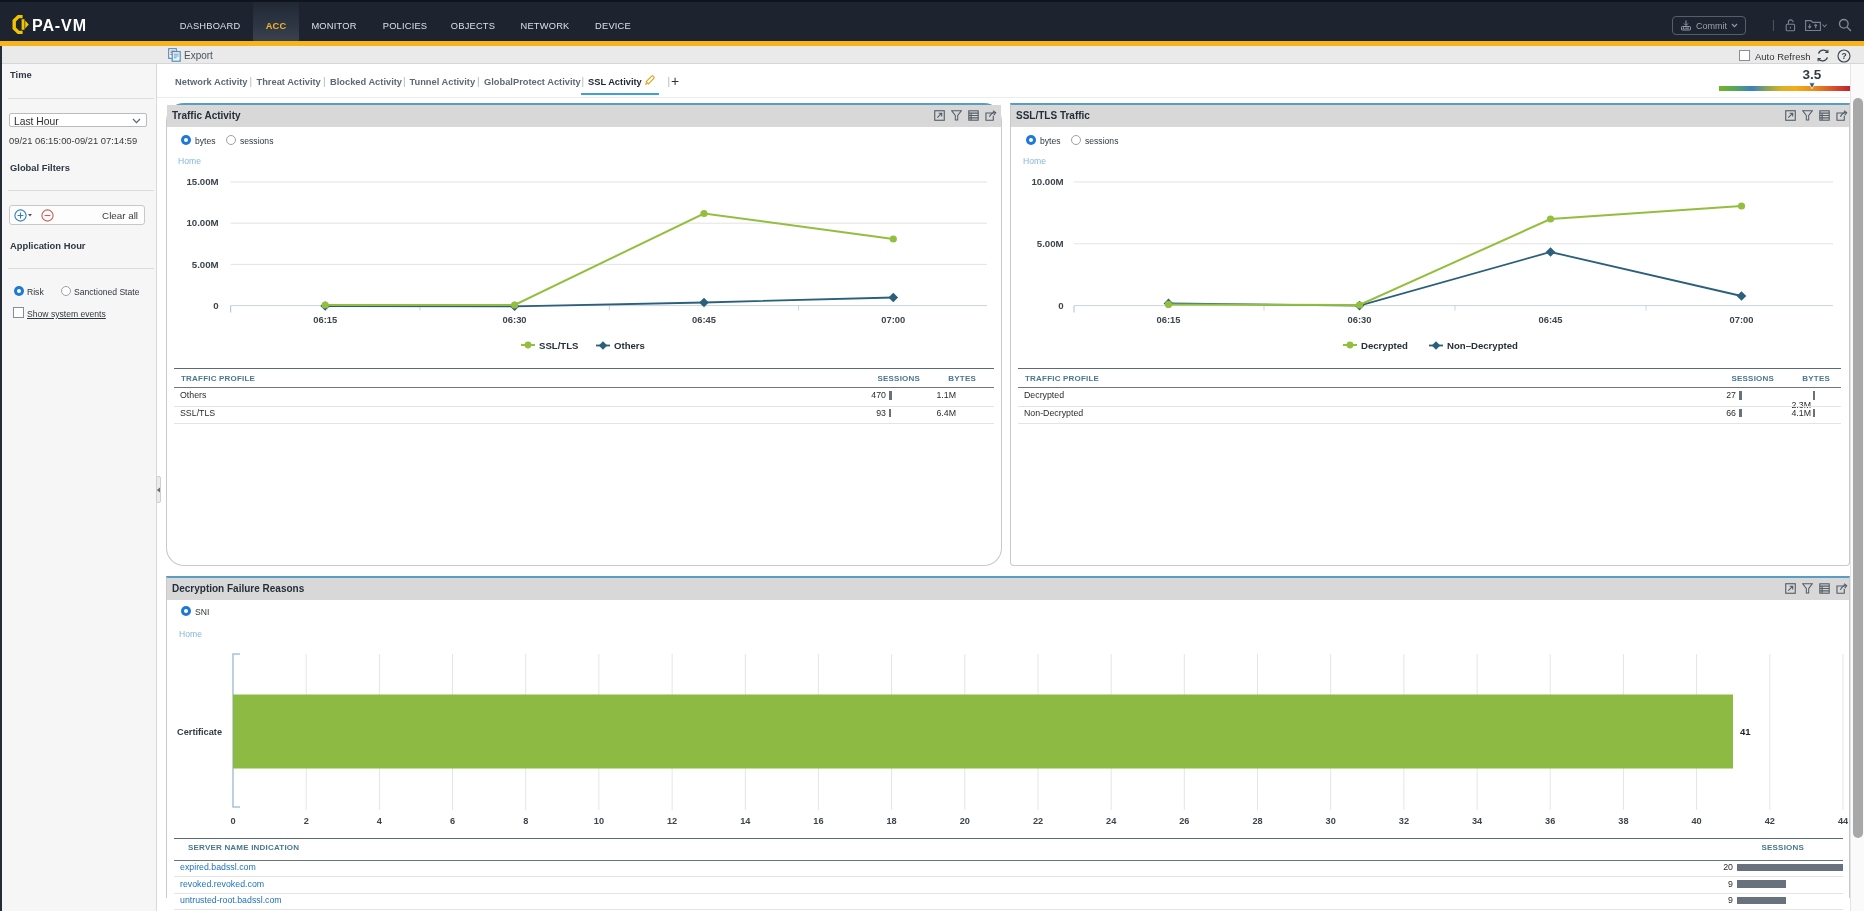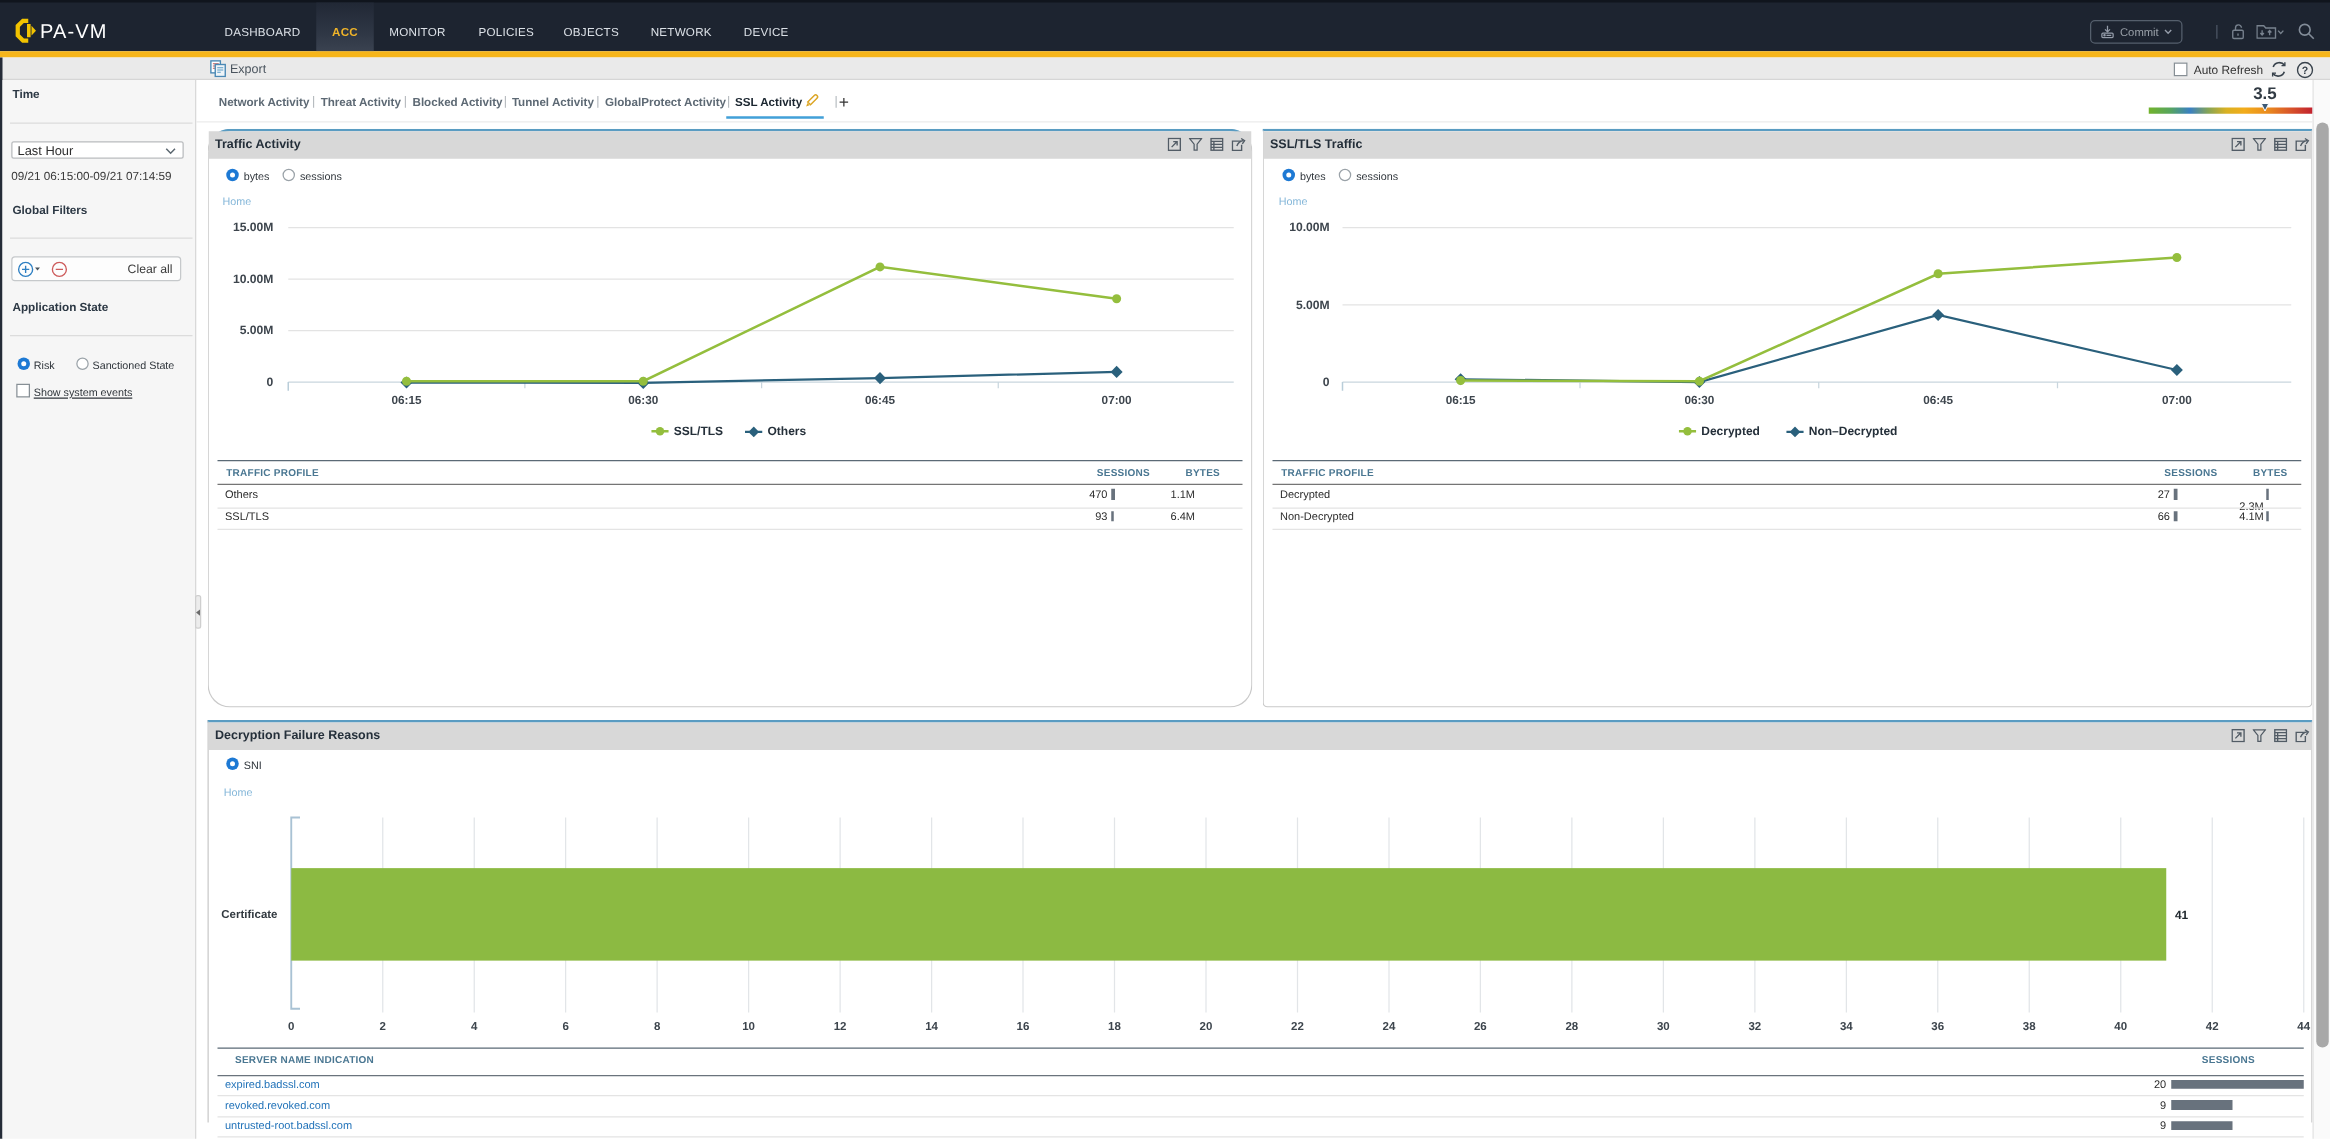--- a/index.html
+++ b/index.html
@@ -34,21 +34,21 @@
 .link{color:#2273b9;}
 svg text{font-family:"Liberation Sans",sans-serif;}
 </style></head><body>
 
 <div class="a hdr"></div>
 <svg class="a" style="left:11px;top:14px" width="18" height="22" viewBox="0 0 18 22">
 <path d="M11.6 2.6 H7.4 L3.2 6.8 V14.2 L7.4 18.4 H11.6" fill="none" stroke="#f2c300" stroke-width="3.4"></path>
 <rect x="10.6" y="5.2" width="2.9" height="10.6" fill="#f2c300"></rect>
 <path d="M14.2 6.6 L17.8 10.5 L14.2 14.4 Z" fill="#f2c300"></path>
 </svg>
-<div class="a" style="left:32px;top:17px;font-size:16px;font-weight:normal;color:#fff;letter-spacing:0.9px;">PA-VM</div>
+<div class="a" style="left:32px;top:17px;font-size:16px;font-weight:bold;color:#fff;letter-spacing:0.9px;">PA-VM</div>
 <div class="a nav navc" style="left:170px;width:80px;">DASHBOARD</div>
 <div class="a nav navc" style="left:302px;width:64px;">MONITOR</div>
 <div class="a nav navc" style="left:376px;width:58px;">POLICIES</div>
 <div class="a nav navc" style="left:444px;width:58px;">OBJECTS</div>
 <div class="a nav navc" style="left:511px;width:68px;">NETWORK</div>
 <div class="a nav navc" style="left:587px;width:52px;">DEVICE</div>
 <div class="a" style="left:253px;top:2px;width:46px;height:39px;background:linear-gradient(180deg,#212835 0%,#2e3644 60%,#3a4250 100%);"></div>
 <div class="a navc" style="left:253px;top:21px;width:46px;color:#f0b429;font-weight:bold;font-size:9.3px;letter-spacing:0.2px;">ACC</div>
 <div class="a" style="left:1672px;top:16px;width:74px;height:19px;border:1px solid #555f6c;border-radius:4px;display:flex;align-items:center;justify-content:center;gap:4px;color:#9aa1a9;font-size:9px;">
 <svg width="12" height="11" viewBox="0 0 12 11">
@@ -134,21 +134,21 @@
       </g>
     </svg>
 <svg style="position:absolute;left:31px;top:3px" width="13" height="13" viewBox="0 0 13 13">
       <g fill="none" stroke="#cd5c5c" stroke-width="1.1">
         <circle cx="6.5" cy="6.5" r="5.6"></circle>
         <path d="M3.6 6.5 H9.4"></path>
       </g>
     </svg>
 <div style="position:absolute;right:6px;top:4px;font-size:9.8px;color:#3a3a3a;">Clear all</div>
   </div>
-<div class="a hsec" style="left:10px;top:240px;">Application State</div>
+<div class="a hsec" style="left:10px;top:240px;">Application Hour</div>
 <div class="a shr" style="top:268px;"></div>
 <div class="a radio on" style="left:14px;top:286px;"></div>
 <div class="a rlbl" style="left:27px;top:287px;">Risk</div>
 <div class="a radio off" style="left:61px;top:286px;"></div>
 <div class="a rlbl" style="left:74px;top:287px;">Sanctioned State</div>
 <div class="a" style="left:13px;top:307px;width:11px;height:11px;background:#fff;border:1px solid #878f95;"></div>
 <div class="a rlbl" style="left:27px;top:309px;text-decoration:underline;">Show system events</div>
 <div class="a" style="left:156px;top:476px;width:5px;height:27px;background:#ececec;border:1px solid #cfcfcf;border-radius:2px;"></div>
 <svg class="a" style="left:156px;top:487px" width="5" height="6" viewBox="0 0 5 6">
     <path d="M4 0.5 L0.8 3 L4 5.5 Z" fill="#6b6b6b"></path>

